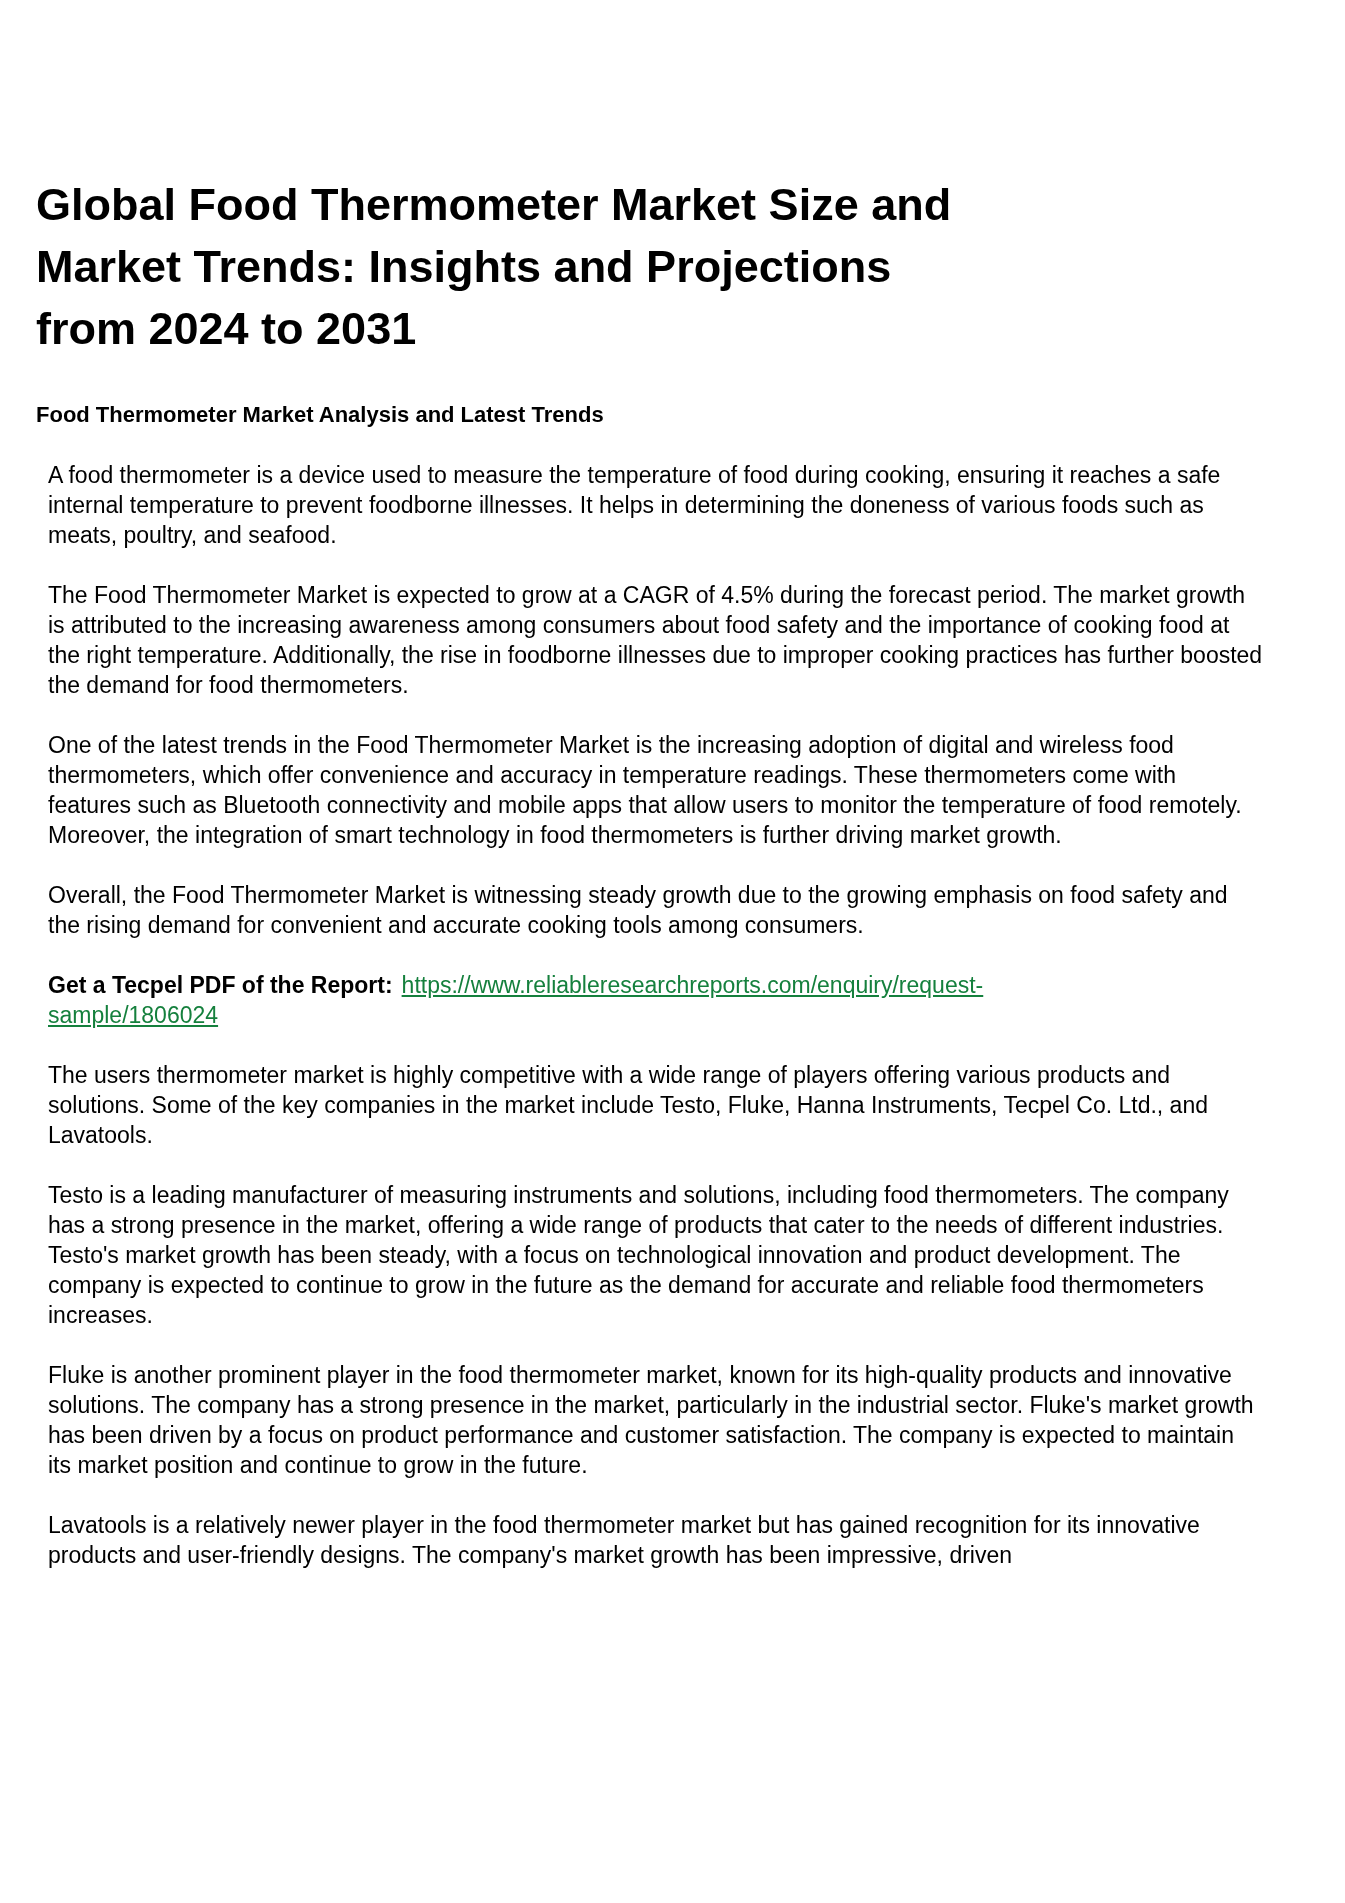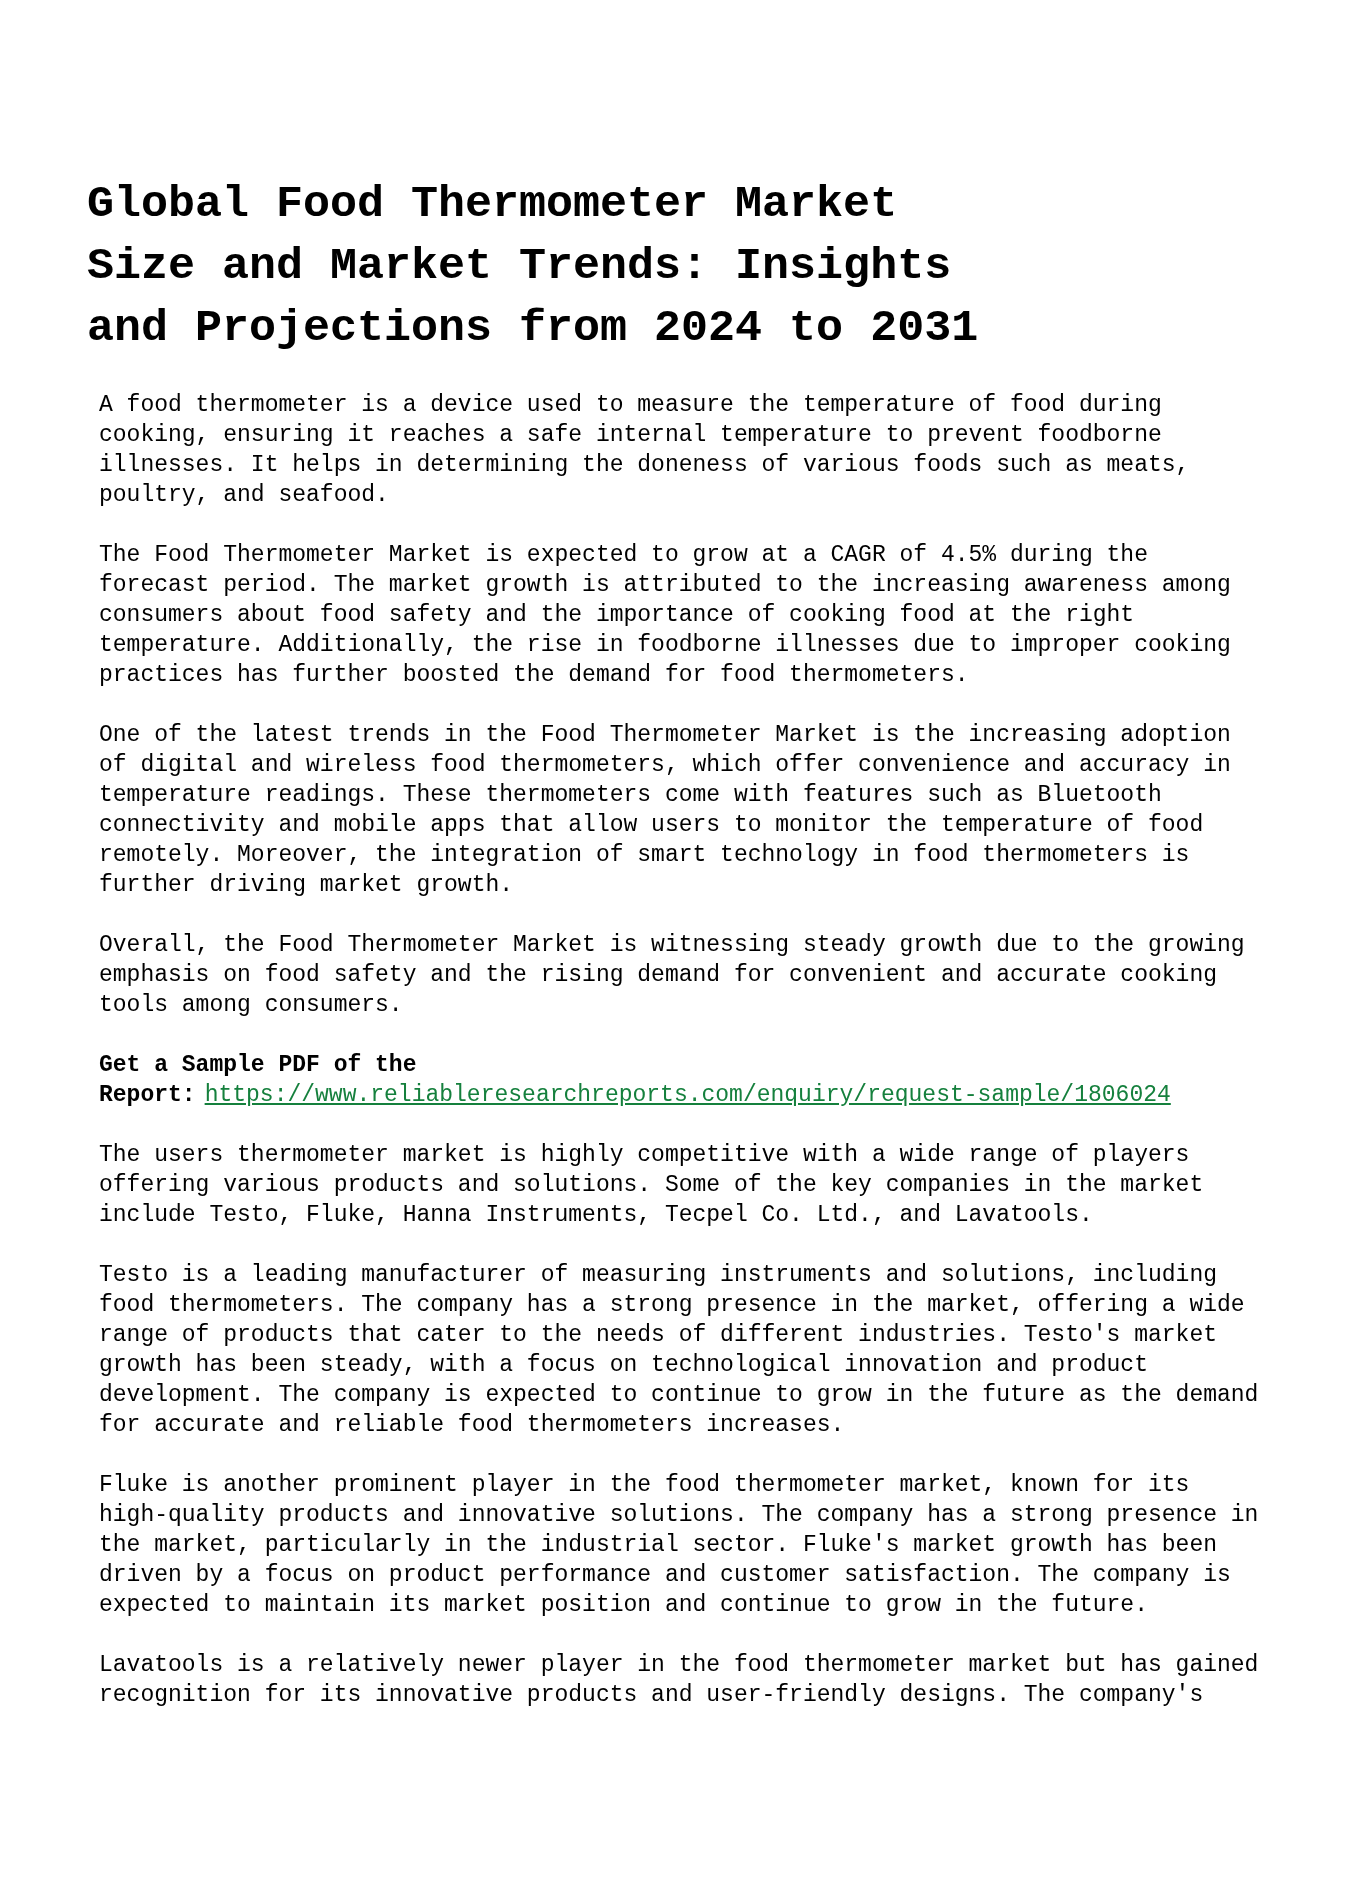--- a/index.html
+++ b/index.html
@@ -5,24 +5,24 @@
   html, body {
     margin: 0;
     padding: 0;
     background: #ffffff;
   }
   .page {
     position: relative;
     width: 1345px;
     height: 1707px;
     box-sizing: border-box;
-    padding: 174px 82px 0 87px;
+    padding: 174px 82px 0 36px;
     background: #ffffff;
     color: #000000;
-    font-family: Liberation Mono, monospace;
+    font-family: Liberation Sans, sans-serif;
     overflow: hidden;
   }
   .doc-title {
     margin: 0;
     max-width: 940px;
     font-weight: bold;
     font-size: 45px;
     line-height: 62px;
     letter-spacing: 0;
   }
@@ -53,31 +53,32 @@
     word-break: normal;
   }
 </style>
 </head>
 <body>
 
 <div class="page">
 
   <h1 class="doc-title">Global Food Thermometer Market Size and Market Trends: Insights and Projections from 2024 to 2031</h1>
 
+  <h2 class="section-heading">Food Thermometer Market Analysis and Latest Trends</h2>
 
   <p class="body-par">A food thermometer is a device used to measure the temperature of food during cooking, ensuring it reaches a safe internal temperature to prevent foodborne illnesses. It helps in determining the doneness of various foods such as meats, poultry, and seafood.</p>
 
   <p class="body-par">The Food Thermometer Market is expected to grow at a CAGR of 4.5% during the forecast period. The market growth is attributed to the increasing awareness among consumers about food safety and the importance of cooking food at the right temperature. Additionally, the rise in foodborne illnesses due to improper cooking practices has further boosted the demand for food thermometers.</p>
 
   <p class="body-par">One of the latest trends in the Food Thermometer Market is the increasing adoption of digital and wireless food thermometers, which offer convenience and accuracy in temperature readings. These thermometers come with features such as Bluetooth connectivity and mobile apps that allow users to monitor the temperature of food remotely. Moreover, the integration of smart technology in food thermometers is further driving market growth.</p>
 
   <p class="body-par">Overall, the Food Thermometer Market is witnessing steady growth due to the growing emphasis on food safety and the rising demand for convenient and accurate cooking tools among consumers.</p>
 
   <p class="body-par sample-par">
-    <span class="sample-label">Get a Sample PDF of the Report:</span><a class="sample-link" href="#">https://www.reliableresearchreports.com/enquiry/request-sample/1806024</a>
+    <span class="sample-label">Get a Tecpel PDF of the Report:</span><a class="sample-link" href="#">https://www.reliableresearchreports.com/enquiry/request-sample/1806024</a>
   </p>
 
 
   <p class="body-par">The users thermometer market is highly competitive with a wide range of players offering various products and solutions. Some of the key companies in the market include Testo, Fluke, Hanna Instruments, Tecpel Co. Ltd., and Lavatools.</p>
 
   <p class="body-par">Testo is a leading manufacturer of measuring instruments and solutions, including food thermometers. The company has a strong presence in the market, offering a wide range of products that cater to the needs of different industries. Testo's market growth has been steady, with a focus on technological innovation and product development. The company is expected to continue to grow in the future as the demand for accurate and reliable food thermometers increases.</p>
 
   <p class="body-par">Fluke is another prominent player in the food thermometer market, known for its high-quality products and innovative solutions. The company has a strong presence in the market, particularly in the industrial sector. Fluke's market growth has been driven by a focus on product performance and customer satisfaction. The company is expected to maintain its market position and continue to grow in the future.</p>
 
   <p class="body-par">Lavatools is a relatively newer player in the food thermometer market but has gained recognition for its innovative products and user-friendly designs. The company's market growth has been impressive, driven</p>

